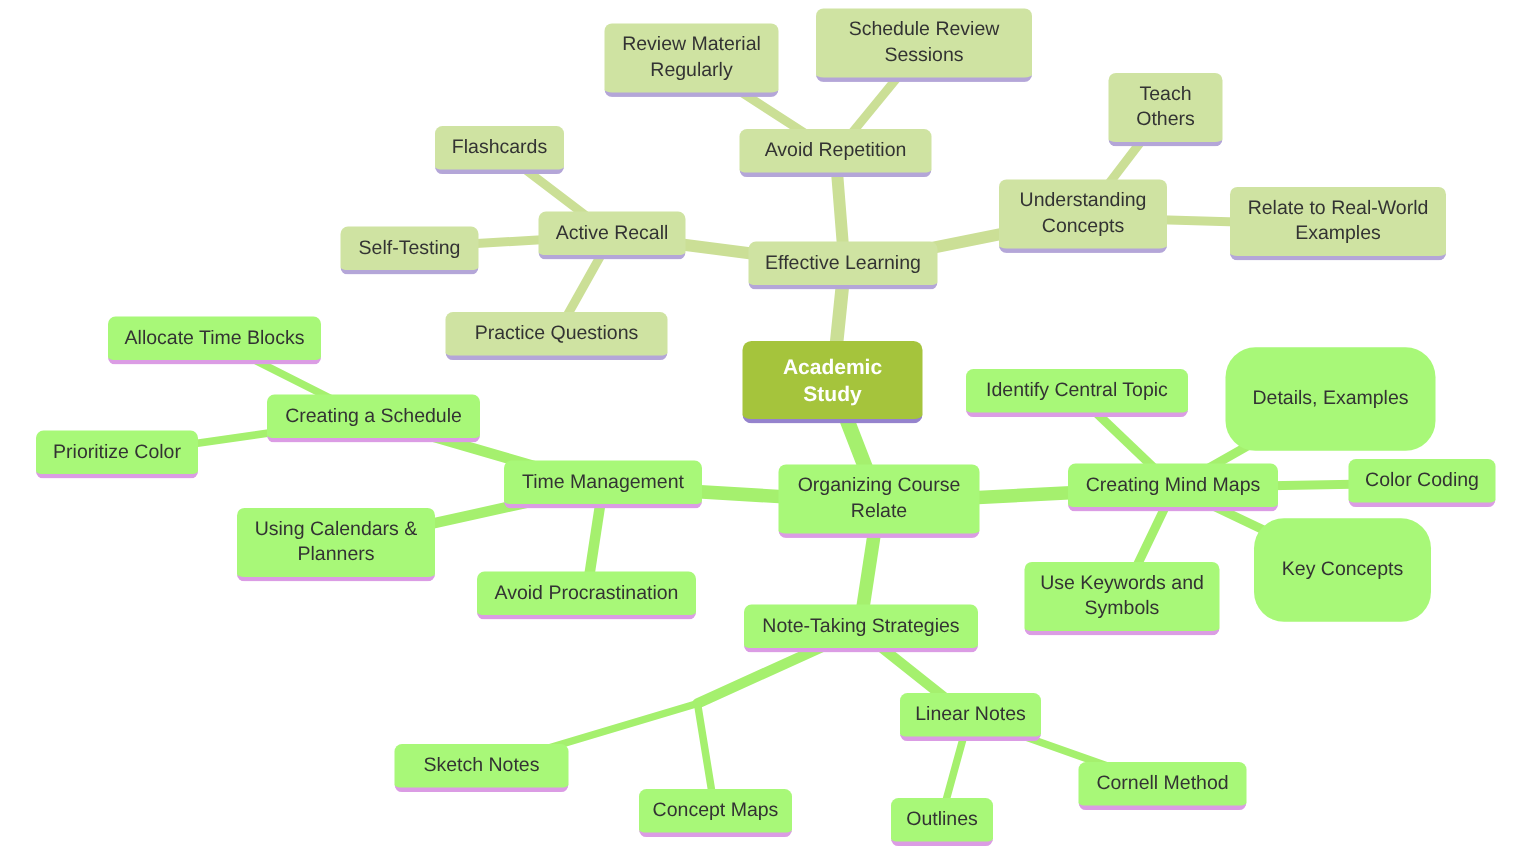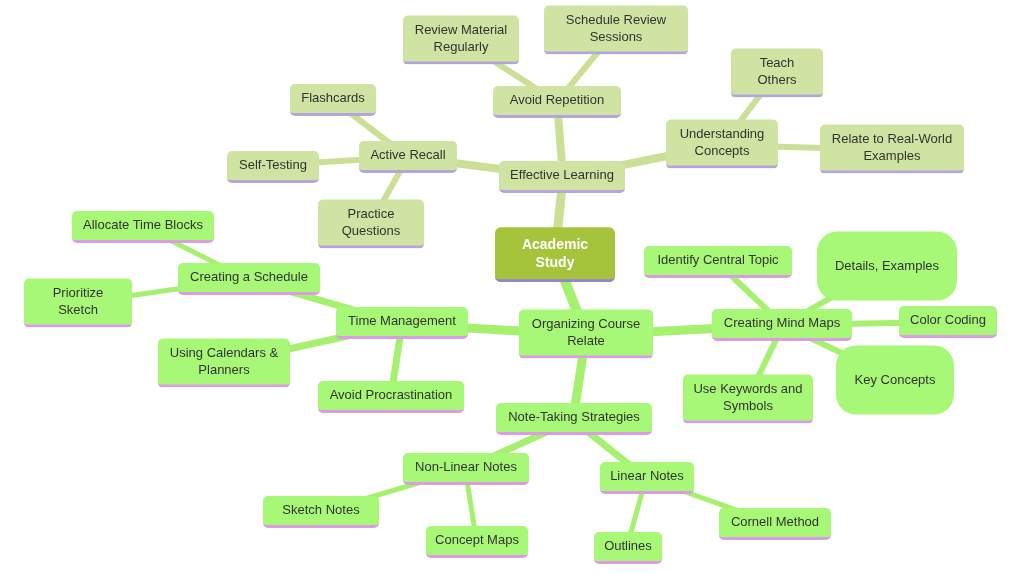--- a/index.html
+++ b/index.html
@@ -95,42 +95,41 @@
     <line class="e-bot" x1="646" y1="478" x2="627" y2="547" stroke-width="5"></line>
     <line class="e-bot" x1="646" y1="478" x2="776" y2="524" stroke-width="5"></line>
   </svg>
 
   <div class="node top" style="left:461px; top:40px; width:116px">Review Material Regularly</div>
   <div class="node top" style="left:616px; top:30px; width:144px">Schedule Review Sessions</div>
   <div class="node top" style="left:557px; top:102px; width:128px">Avoid Repetition</div>
   <div class="node top" style="left:333px; top:100px; width:86px">Flashcards</div>
   <div class="node top" style="left:408px; top:157px; width:98px">Active Recall</div>
   <div class="node top" style="left:273px; top:167px; width:92px">Self-Testing</div>
-  <div class="node top" style="left:371px; top:224px; width:106px">Practice Questions</div>
+  <div class="node top" style="left:371px; top:224px; width:148px">Practice Questions</div>
   <div class="node top" style="left:562px; top:177px; width:126px">Effective Learning</div>
   <div class="node top" style="left:722px; top:144px; width:112px">Understanding Concepts</div>
-  <div class="node top" style="left:777px; top:73px; width:92px">Teach Others</div>
+  <div class="node top" style="left:777px; top:73px; width:76px">Teach Others</div>
   <div class="node top" style="left:892px; top:149px; width:144px">Relate to Real-World Examples</div>
 
   <div class="node central" style="left:555px; top:255px; width:120px">Academic Study</div>
 
   <div class="node bot" style="left:586px; top:334px; width:134px">Organizing Course Relate</div>
   <div class="node bot" style="left:402px; top:323px; width:132px">Time Management</div>
   <div class="node bot" style="left:249px; top:279px; width:142px">Creating a Schedule</div>
   <div class="node bot" style="left:143px; top:227px; width:142px">Allocate Time Blocks</div>
-  <div class="node bot" style="left:78px; top:303px; width:108px">Prioritize Sketch</div>
+  <div class="node bot" style="left:78px; top:303px; width:108px">Prioritize Color</div>
   <div class="node bot" style="left:224px; top:363px; width:132px">Using Calendars &amp; Planners</div>
   <div class="node bot" style="left:391px; top:397px; width:146px">Avoid Procrastination</div>
   <div class="node bot" style="left:782px; top:325px; width:140px">Creating Mind Maps</div>
   <div class="node bot" style="left:718px; top:262px; width:148px">Identify Central Topic</div>
   <div class="node pill" style="left:887px; top:266px; width:140px">Details, Examples</div>
   <div class="node bot" style="left:948px; top:322px; width:98px">Color Coding</div>
   <div class="node pill" style="left:895px; top:380px; width:118px">Key Concepts</div>
   <div class="node bot" style="left:748px; top:399px; width:130px">Use Keywords and Symbols</div>
   <div class="node bot" style="left:574px; top:419px; width:156px">Note-Taking Strategies</div>
-  <div class="node bot" style="left:466px; top:469px; width:126px">Non-Linear Notes</div>
   <div class="node bot" style="left:321px; top:512px; width:116px">Sketch Notes</div>
   <div class="node bot" style="left:477px; top:542px; width:102px">Concept Maps</div>
   <div class="node bot" style="left:647px; top:478px; width:94px">Linear Notes</div>
   <div class="node bot" style="left:628px; top:548px; width:68px">Outlines</div>
   <div class="node bot" style="left:775px; top:524px; width:112px">Cornell Method</div>
 
 </div>
 
 </body></html>

